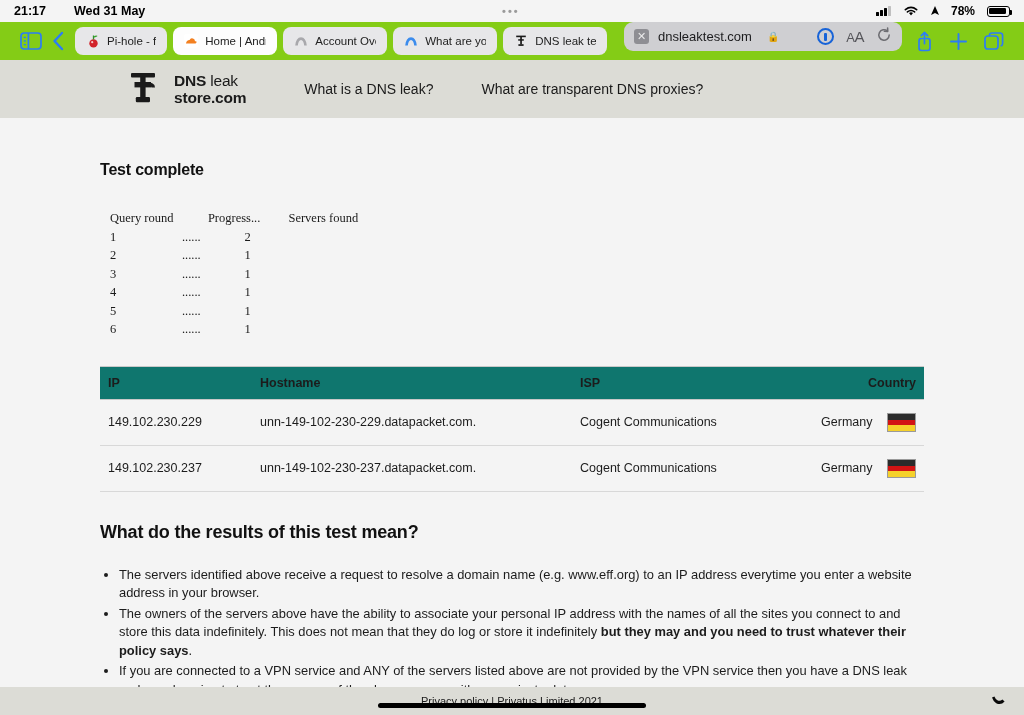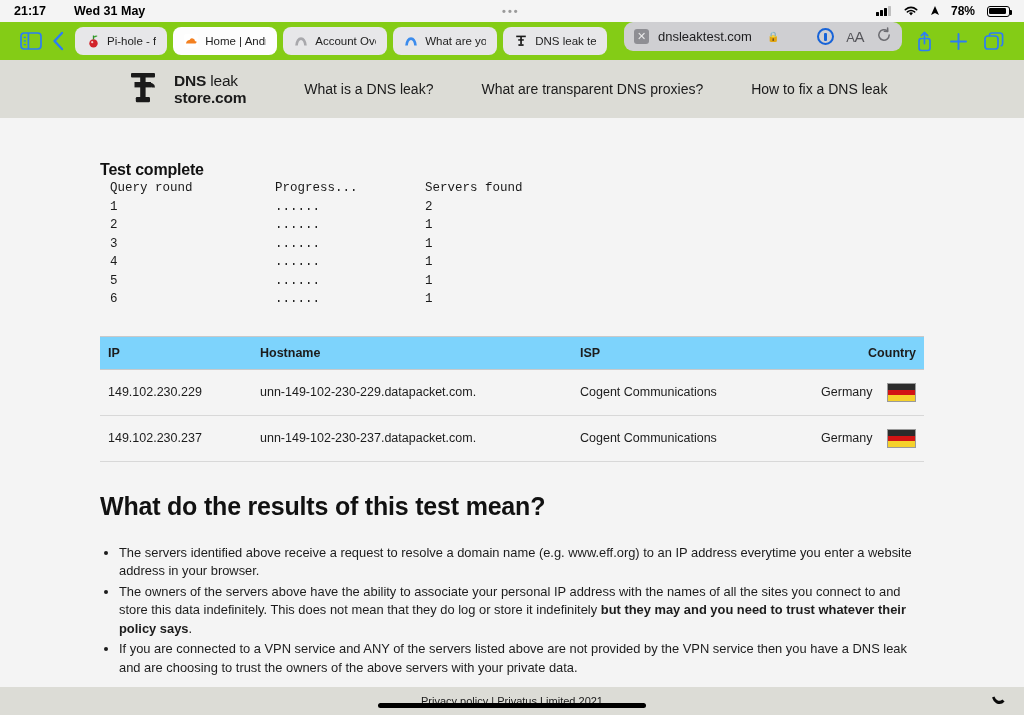--- a/index.html
+++ b/index.html
@@ -102,46 +102,46 @@
   }
   .nav a:first-child { padding-left: 58px; }
 
   
   .content { padding: 0 0 0 0; background: #f4f4f4; height: 100%; }
   .wrap { width: 824px; margin: 0 auto; padding-top: 43px; }
 
   h1.title { font-size: 16px; font-weight: bold; color: #111; letter-spacing: -0.2px; }
 
   pre.rounds {
-    font-family: Liberation Mono, monospace;
+    font-family: Liberation Serif, serif;
     font-size: 12.5px; line-height: 18.5px; color: #1a1a1a;
-    margin-left: 10px;
+    margin-top: 30px; margin-left: 10px;
   }
 
   table.results {
     width: 824px; margin-top: 27px; border-collapse: collapse;
     font-size: 12.5px; color: #1c1c1c;
   }
   table.results thead th {
-    background: #7dd3fc; font-weight: bold; text-align: left;
+    background: #0f766e; font-weight: bold; text-align: left;
     padding: 9px 8px; border-top: 1px solid #c9c9c9; border-bottom: 1px solid #c9c9c9;
     font-size: 12.5px;
   }
   table.results thead th.right, table.results td.right { text-align: right; }
   table.results tbody td {
     padding: 13px 8px; border-bottom: 1px solid #d8d8d8; vertical-align: middle;
   }
   td.country-cell { text-align: right; white-space: nowrap; margin-top: 43px; }
   .flag {
     display: inline-block; width: 29px; height: 19px; vertical-align: middle;
     margin-left: 11px; border: 1px solid #9a9a9a;
     background: linear-gradient(to bottom,#2b2b2b 0 33.3%,#d21414 33.3% 66.6%,#f5d12b 66.6% 100%);
   }
 
-  h2.subtitle { font-size: 25px; font-weight: bold; color: #111; margin-top: 30px; letter-spacing: -0.2px; }
+  h2.subtitle { font-size: 18px; font-weight: bold; color: #111; margin-top: 30px; letter-spacing: -0.2px; }
 
   ul.notes { margin-top: 23px; padding-left: 19px; }
   ul.notes li {
     font-size: 12.9px; line-height: 18.5px; color: #1c1c1c;
     margin-bottom: 2px;
   }
   ul.notes li b { font-weight: bold; }
 
   
   .site-footer {
@@ -323,21 +323,20 @@
       </svg>
       <div class="logo-text">
         <div class="l1"><span>DNS</span>
           <span class="light">leak</span></div>
         <div class="l2">store.com</div>
       </div>
     </div>
     <div class="nav">
       <a href="#">What is a DNS leak?</a>
       <a href="#">What are transparent DNS proxies?</a>
-      <a href="#">How to fix a DNS leak</a>
     </div>
   </div>
 
   <div class="content">
     <div class="wrap">
 
       <h1 class="title">Test complete</h1>
 
       <pre class="rounds" id="progress-table">Query round           Progress...         Servers found
 1                     ......              2

